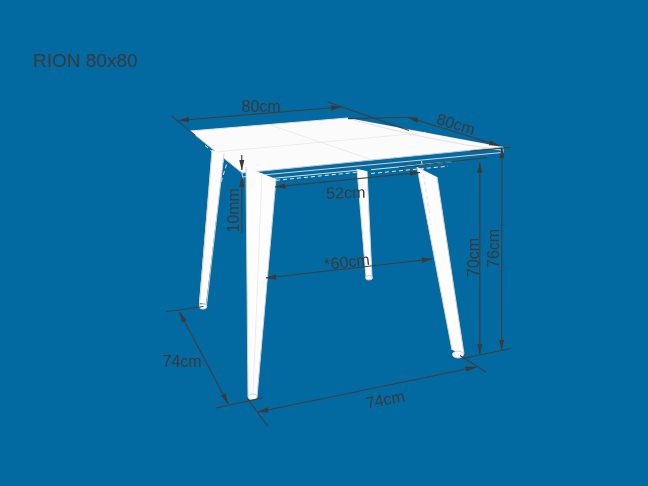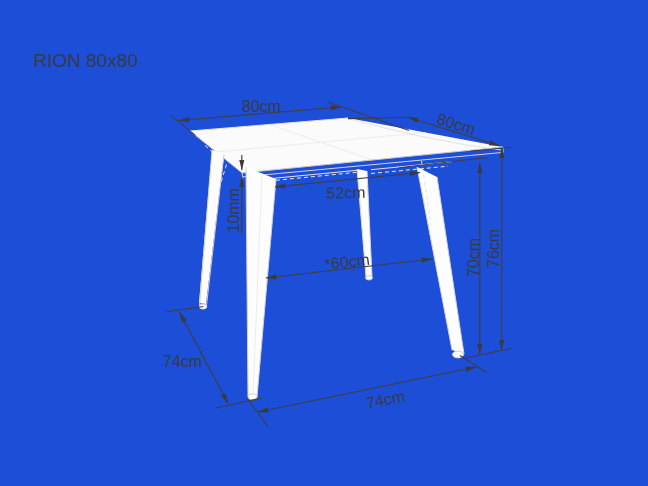--- a/index.html
+++ b/index.html
@@ -1,16 +1,16 @@
 <!DOCTYPE html>
 <html><head>
 <meta charset="utf-8">
 <style>
   html,body{margin:0;padding:0;background:#ffffff;}
-  .page{position:relative;width:648px;height:486px;background:#1d4ed8;overflow:hidden;
+  .page{position:relative;width:648px;height:486px;background:#0369a1;overflow:hidden;
         font-family:"Liberation Sans", sans-serif;filter:blur(0.45px);}
   svg{position:absolute;left:0;top:0;}
 </style>
 </head>
 <body>
 <div class="page">
 <svg width="648" height="486" viewBox="0 0 648 486">
   <defs>
     <marker id="ah" viewBox="0 0 11 7" refX="10.4" refY="3.5" markerWidth="11" markerHeight="7" markerUnits="userSpaceOnUse" orient="auto-start-reverse">
       <path d="M0,0.9 L11,3.5 L0,6.1 z" fill="#3a3a3a"></path>

